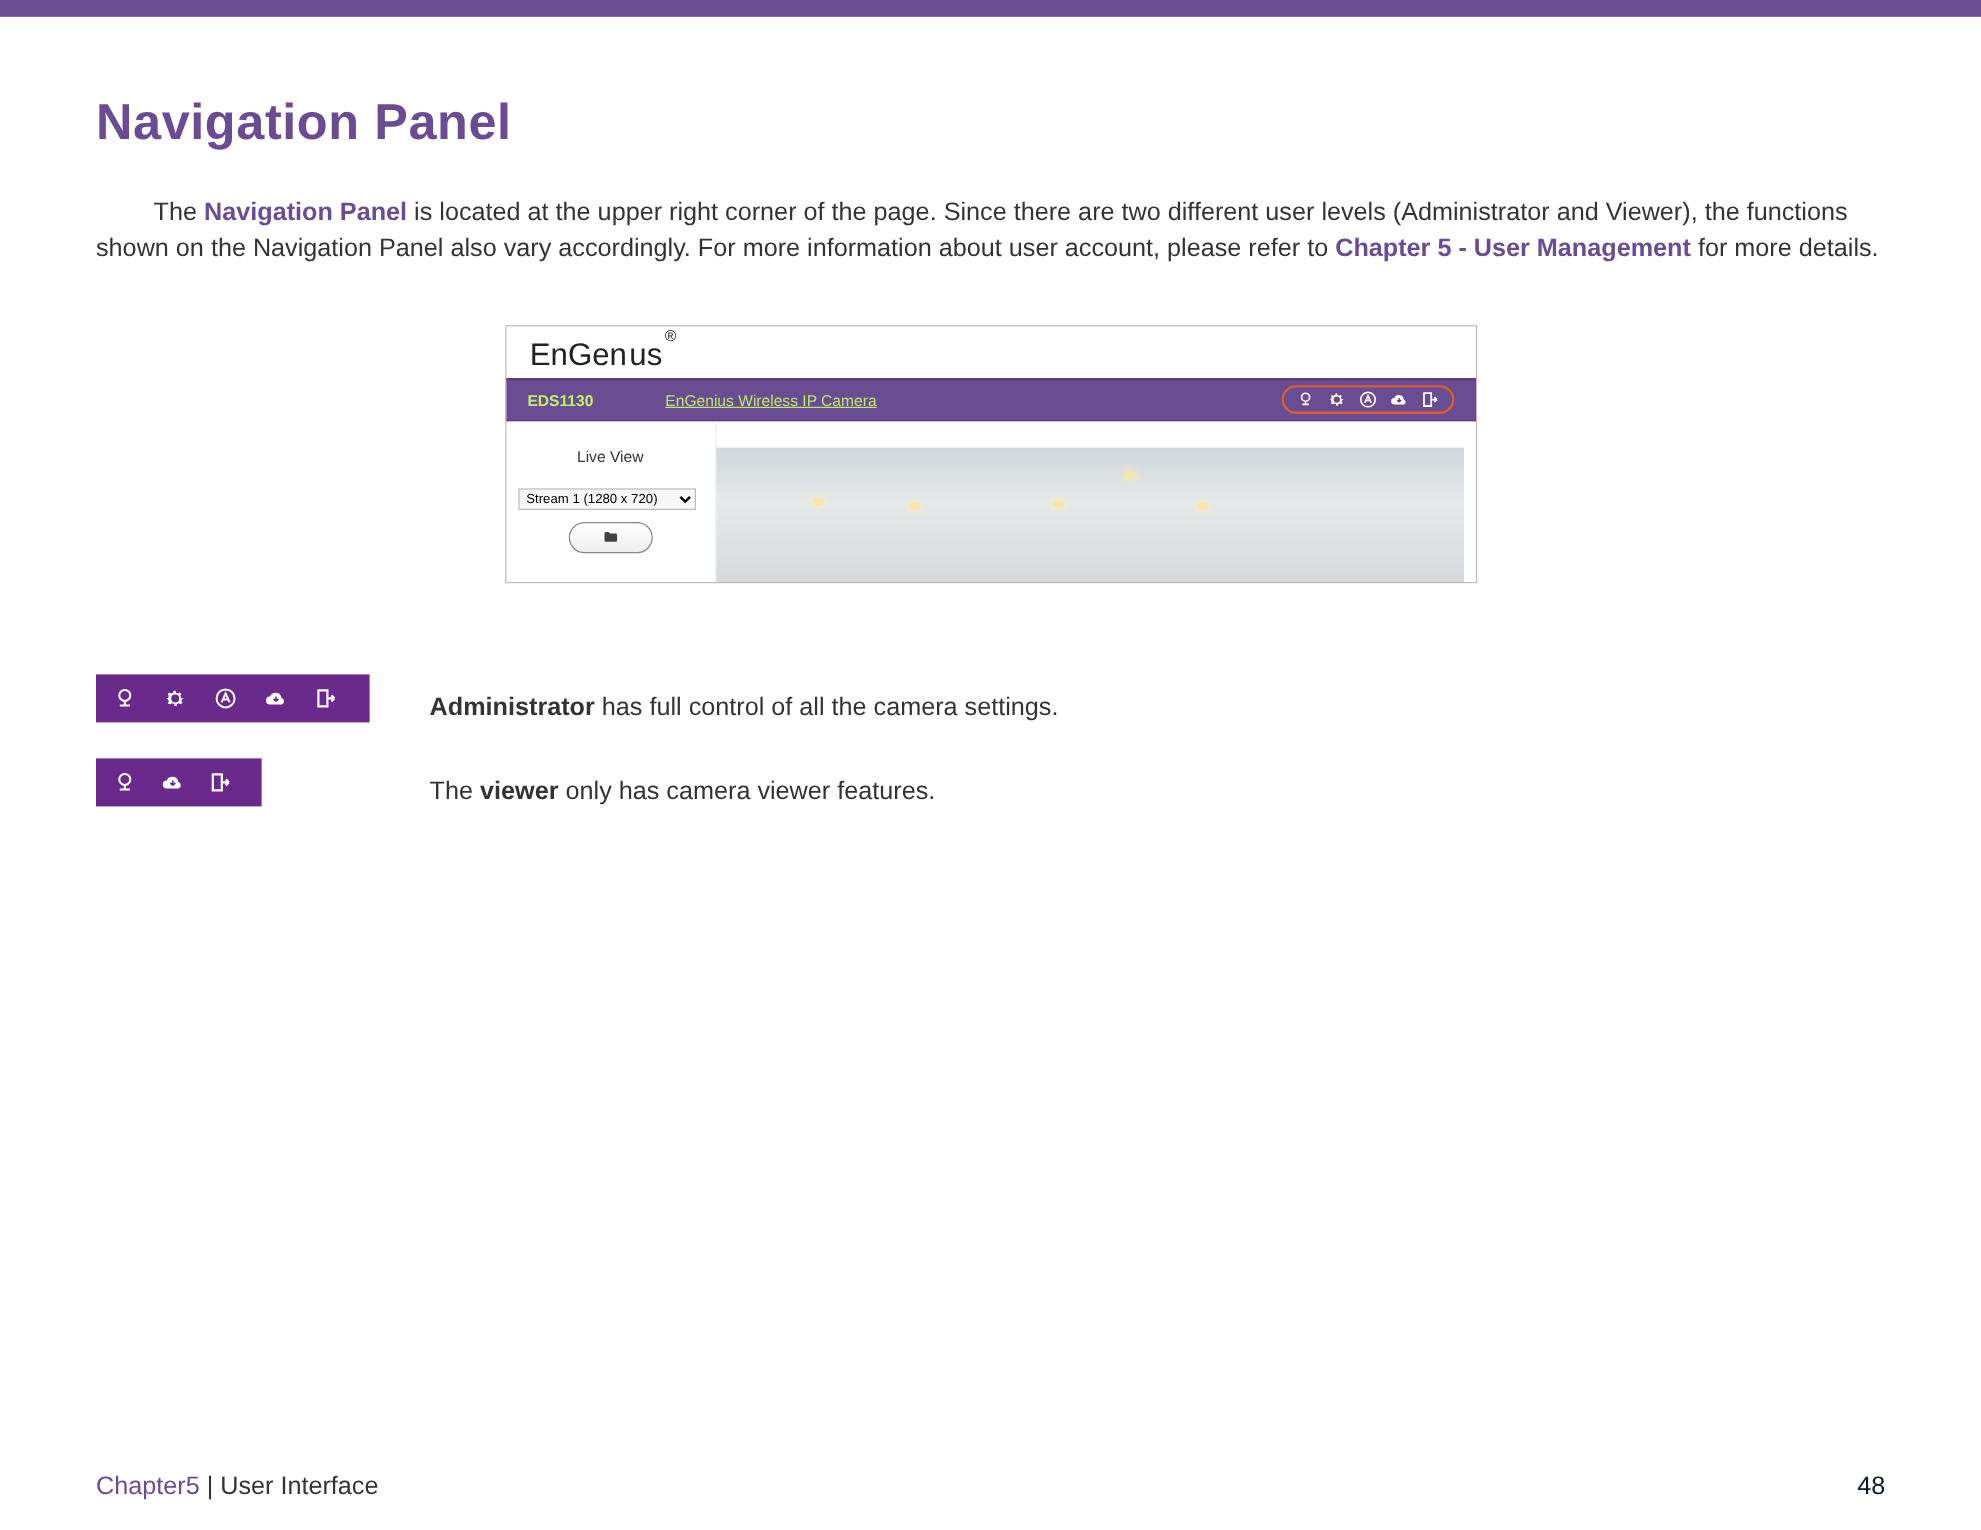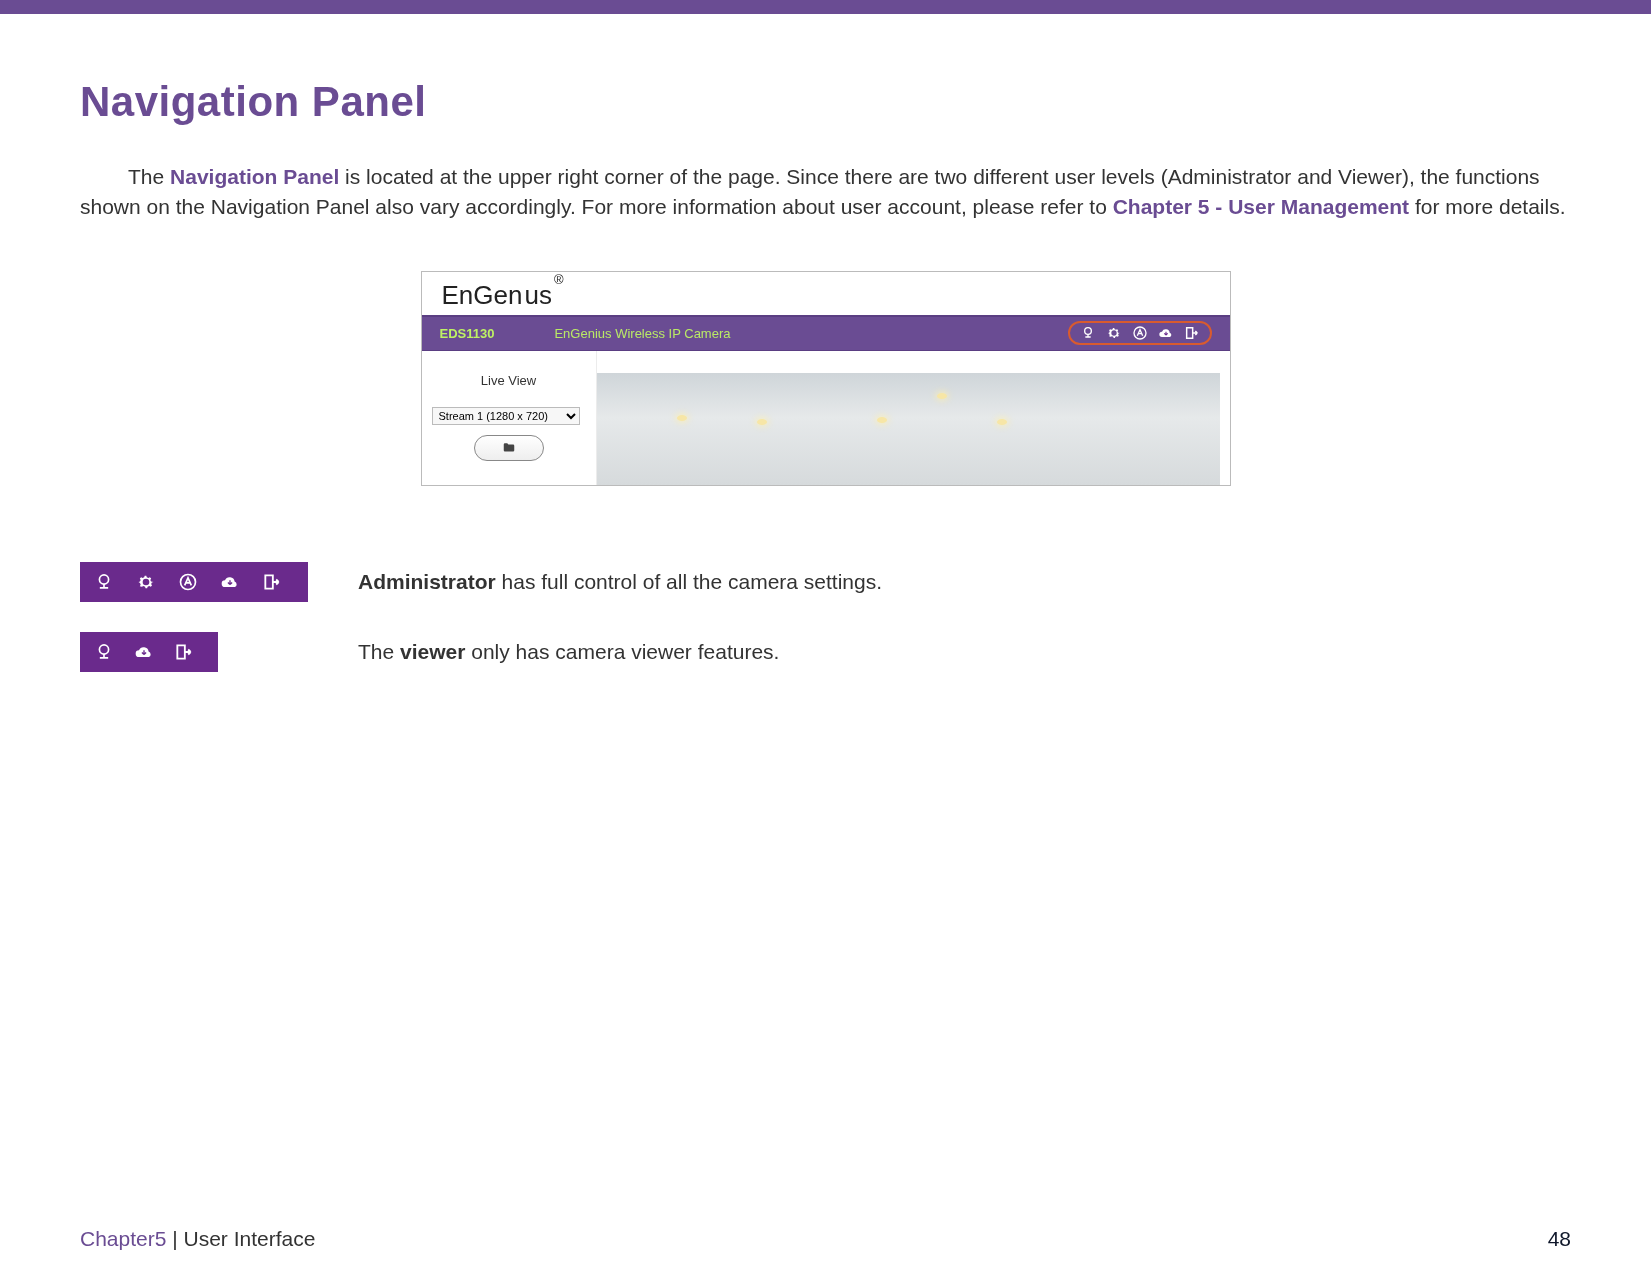--- a/index.html
+++ b/index.html
@@ -11,31 +11,31 @@
   .body-text .indent { display: inline-block; width: 48px; }
   .body-text .em { color: #6a4c93; font-weight: 700; }
 
   .screenshot-wrap { width: 810px; margin: 0 auto 76px auto; border: 1px solid #bbb; background: #fff; }
   .ss-header { padding: 8px 20px 4px 20px; }
   .logo { font-family: Arial, sans-serif; font-size: 26px; font-weight: 400; color: #222; display: inline-flex; }
   .logo .wifi { display:inline-block; position:relative; top:-4px; margin:0 1px; }
   .logo sup { font-size: 13px; margin-left:2px; position:relative; top:-8px; }
   .ss-bar { background: #6a4c93; color: #bef264; height: 36px; display: flex; align-items: center; padding: 0 18px; font-size: 13px; border-top:2px solid #5a3e82; border-bottom:1px solid #5a3e82;}
   .ss-bar .model { font-weight: 700; margin-right: 60px; }
-  .ss-bar .title { flex: 1; opacity: 0.95; }
+  .ss-bar .title { flex: 1; opacity: 0.95; text-decoration: underline; }
   .ss-bar .nav-icons { display: flex; gap: 10px; align-items: center; border: 2px solid #d95b2e; border-radius: 14px; padding: 2px 10px; }
   .ss-body { display: flex; }
   .ss-side { width: 175px; padding: 22px 10px 10px 10px; border-right:1px solid #ececec; }
   .ss-side .lv { font-size: 13px; color: #333; margin-bottom: 18px; text-align:center; }
   .ss-side select { width: 148px; font-size: 11px; border:1px solid #bbb; background:#f7f7f7; padding:1px 2px; margin-bottom:10px; }
   .pill-btn { width: 70px; height: 26px; border: 1px solid #888; border-radius: 13px; background: linear-gradient(#fff,#eee); display:flex; align-items:center; justify-content:center; margin: 0 auto 6px auto; }
   .ss-main { flex:1; height: 112px; background: linear-gradient(180deg, #cfd5d9 0%, #e6e9ea 40%, #d6daDC 100%); position:relative; margin:22px 10px 0 0; }
   .ceiling-light { position:absolute; width:10px; height:6px; background:#f7e6a6; border-radius:50%; box-shadow:0 0 6px 2px rgba(255,240,170,0.6); }
 
-  .role-row { display:flex; align-items:center; margin-bottom: 30px; }
+  .role-row { display:flex; align-items:flex-end; margin-bottom: 30px; }
   .icon-bar { background:#6a2a8c; height:40px; display:flex; align-items:center; gap:22px; padding:0 14px; margin-right: 50px; }
   .icon-bar.admin { width:228px; }
   .icon-bar.viewer { width:138px; gap:20px; }
   .role-text { font-size:21px; color:#333; }
   .role-text b { font-weight:700; }
 
   .footer { position:absolute; bottom:24px; left:80px; right:80px; display:flex; justify-content:space-between; font-size:21px; }
   .footer .left { color:#6a4c93; }
   .footer .left .sep { color:#333; }
   .footer .left .sub { color:#333; }

